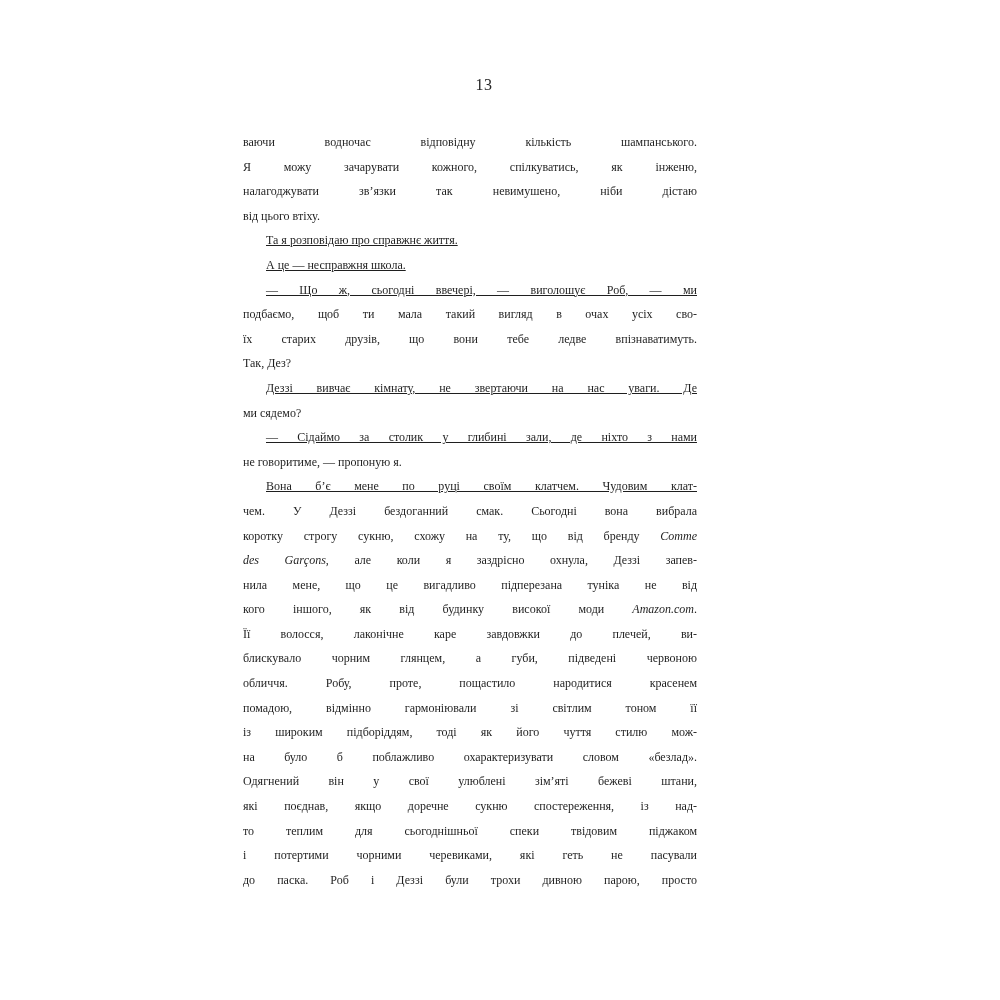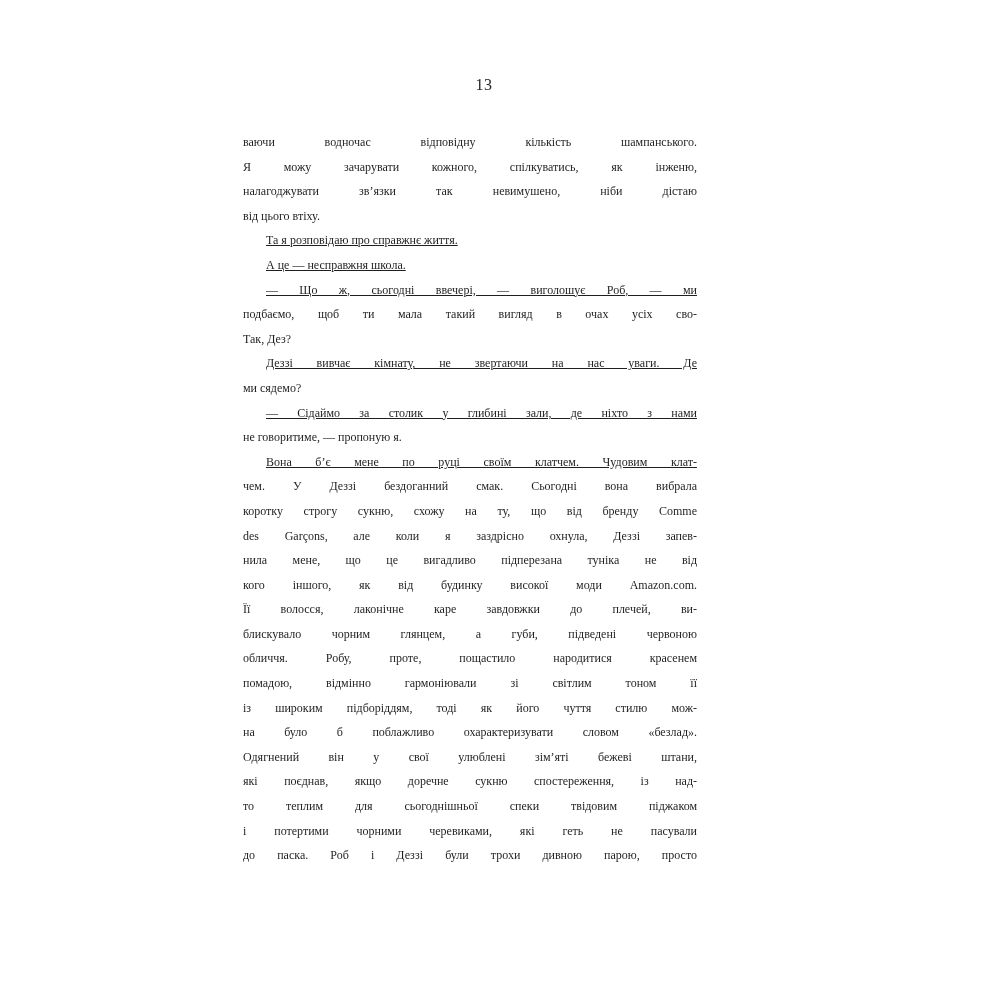--- a/index.html
+++ b/index.html
@@ -40,36 +40,37 @@
     height: 24.6px;
     white-space: nowrap; 
   }
   .line.justify { white-space: normal; }
   .line.left {
     text-align: left;
     text-align-last: left;
     -moz-text-align-last: left;
   }
   .line.indent { text-indent: 23px; text-decoration: underline; }
-  .italic { }
+  .italic { font-style: italic; }
 </style>
 </head>
 <body>
 
 <div class="book-page">
   <div class="page-number">13</div>
   <div class="text-block">
       <div class="line justify"><span>ваючи водночас відповідну кількість шампанського.</span></div>
       <div class="line justify"><span>Я можу зачарувати кожного, спілкуватись, як інженю,</span></div>
       <div class="line justify"><span>налагоджувати зв’язки так невимушено, ніби дістаю</span></div>
       <div class="line left"><span>від цього втіху.</span></div>
       <div class="line left indent"><span>Та я розповідаю про справжнє життя.</span></div>
       <div class="line left indent"><span>А це — несправжня школа.</span></div>
       <div class="line justify indent"><span>— Що ж, сьогодні ввечері, — виголошує Роб, — ми</span></div>
       <div class="line justify"><span>подбаємо, щоб ти мала такий вигляд в очах усіх сво-</span></div>
+      <div class="line justify"><span>їх старих друзів, що вони тебе ледве впізнаватимуть.</span></div>
       <div class="line left"><span>Так, Дез?</span></div>
       <div class="line justify indent"><span>Деззі вивчає кімнату, не звертаючи на нас уваги. Де</span></div>
       <div class="line left"><span>ми сядемо?</span></div>
       <div class="line justify indent"><span>— Сідаймо за столик у глибині зали, де ніхто з нами</span></div>
       <div class="line left"><span>не говоритиме, — пропоную я.</span></div>
       <div class="line justify indent"><span>Вона б’є мене по руці своїм клатчем. Чудовим клат-</span></div>
       <div class="line justify"><span>чем. У Деззі бездоганний смак. Сьогодні вона вибрала</span></div>
       <div class="line justify"><span>коротку строгу сукню, схожу на ту, що від бренду </span><span class="italic">Comme</span></div>
       <div class="line justify"><span class="italic">des Garçons</span><span>, але коли я заздрісно охнула, Деззі запев-</span></div>
       <div class="line justify"><span>нила мене, що це вигадливо підперезана туніка не від</span></div>

